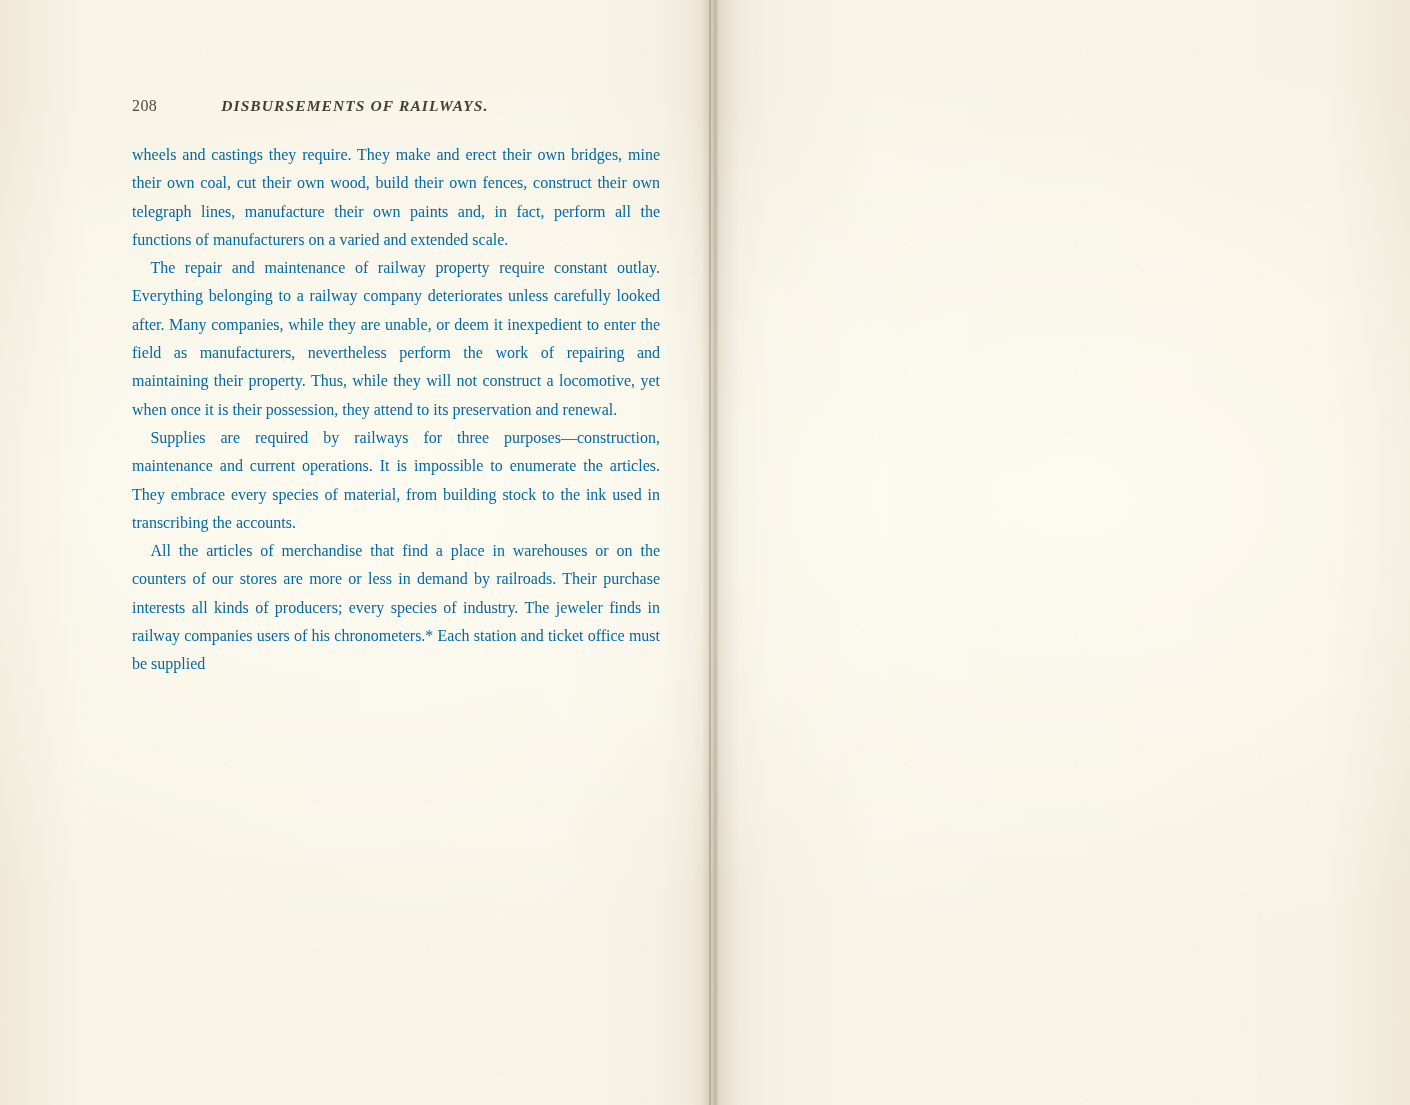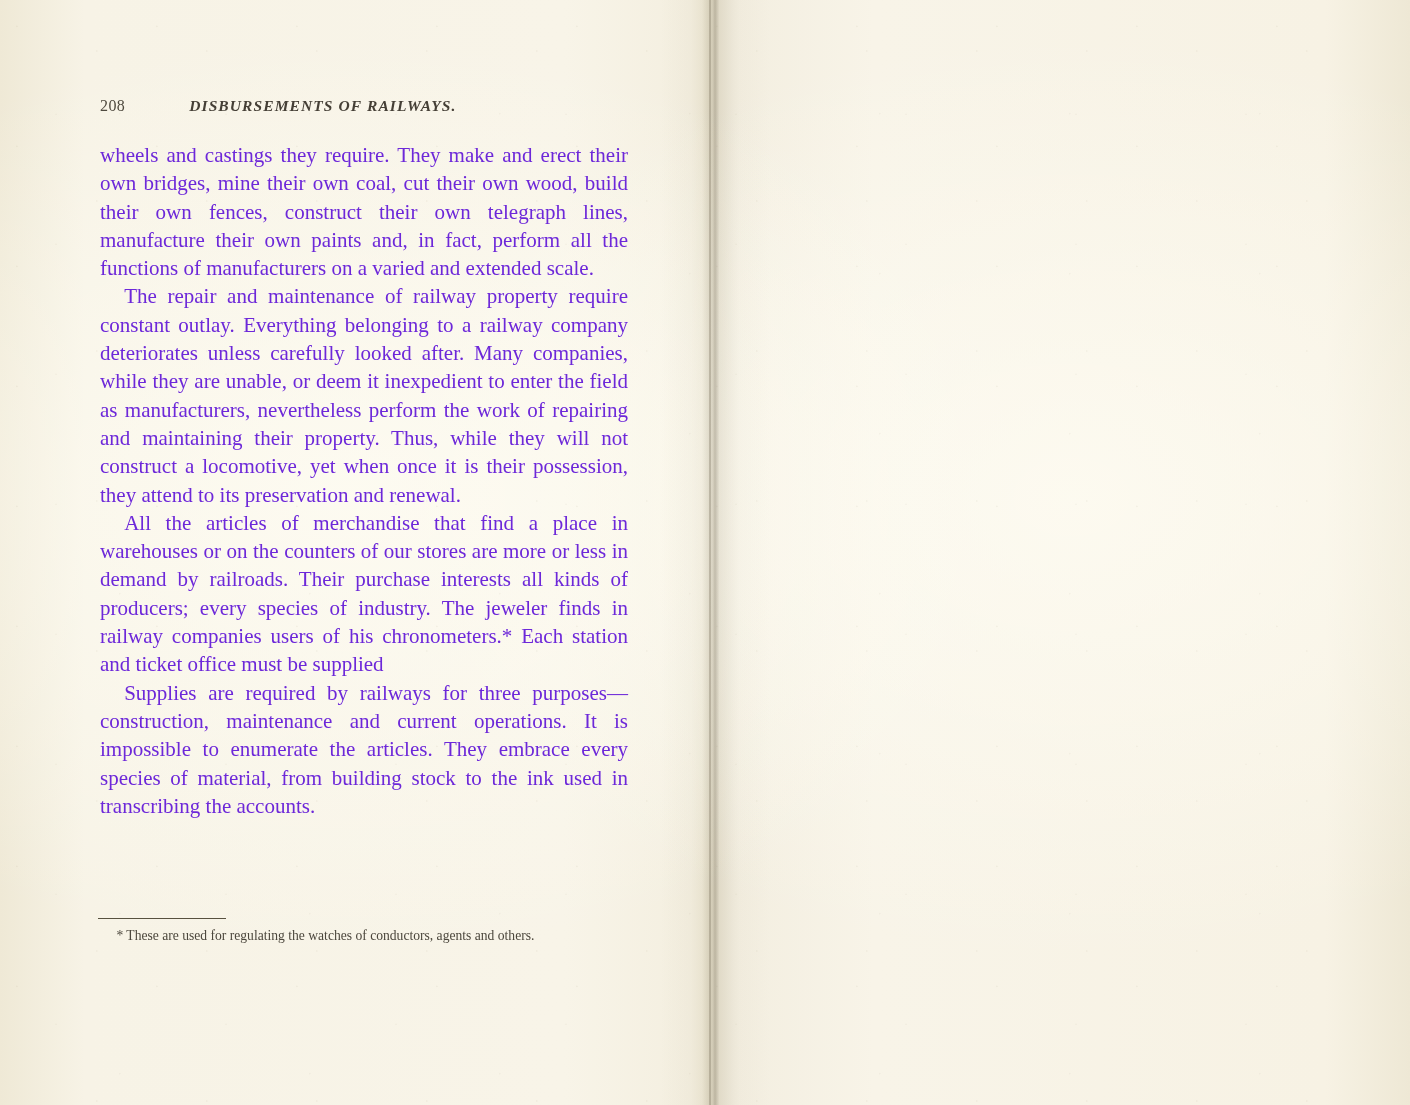--- a/index.html
+++ b/index.html
@@ -45,20 +45,21 @@
     top: 0;
     left: 709px;
     width: 2px;
     height: 100%;
     background: rgba(108,99,78,0.30);
   }
 
   .spread {
     position: absolute;
     inset: 0;
+    margin-left: 32px;
   }
 
   .page {
     position: absolute;
     top: 0;
     height: 1105px;
   }
   .page-left  { left: 0;    width: 705px; }
   .page-right { left: 705px; width: 705px; }
 
@@ -88,23 +89,23 @@
     letter-spacing: 1.1px;
     color: #453f36;
     text-transform: uppercase;
   }
   .page-left .folio    { margin-right: 0; }
   .page-left .runtitle { margin-left: 64px; text-align: right; }
 
   
   .col {
     position: absolute;
-    font-size: 21px;
+    font-size: 16px;
     line-height: 28.3px;
-    color: #6d28d9;
+    color: #0369a1;
     text-align: justify;
     text-justify: inter-word;
     -webkit-hyphens: none;
     hyphens: none;
   }
   .page-left .col  { left: 100px; top: 141px; width: 528px; }
 
   .col p {
     margin: 0;
     text-indent: 1.15em;
@@ -161,28 +162,24 @@
   <div class="page page-left">
 
     <div class="runhead">
       <span class="folio">208</span>
       <span class="runtitle">DISBURSEMENTS OF RAILWAYS.</span>
     </div>
 
     <div class="col">
       <p class="first">wheels and castings they require. They make and erect their own bridges, mine their own coal, cut their own wood, build their own fences, construct their own telegraph lines, manufacture their own paints and, in fact, perform all the functions of manufacturers on a varied and extended scale.</p>
       <p>The repair and maintenance of railway property require constant outlay. Everything belonging to a railway company deteriorates unless carefully looked after. Many companies, while they are unable, or deem it inexpedient to enter the field as manufacturers, nevertheless perform the work of repairing and maintaining their property. Thus, while they will not construct a locomotive, yet when once it is their possession, they attend to its preservation and renewal.</p>
+      <p>Supplies are required by railways for three purposes—construction, maintenance and current operations. It is impossible to enumerate the articles. They embrace every species of material, from building stock to the ink used in transcribing the accounts.</p>
       <p>All the articles of merchandise that find a place in warehouses or on the counters of our stores are more or less in demand by railroads. Their purchase interests all kinds of producers; every species of industry. The jeweler finds in railway companies users of his chronometers.* Each station and ticket office must be supplied</p>
-      <p>Supplies are required by railways for three purposes—construction, maintenance and current operations. It is impossible to enumerate the articles. They embrace every species of material, from building stock to the ink used in transcribing the accounts.</p>
     </div>
 
-    <div class="footnotes">
-      <div class="fn-rule"></div>
-      <p>* These are used for regulating the watches of conductors, agents and others.</p>
-    </div>
 
   </div>
 
   <div class="page page-right">
 
     
 
     
 
     

